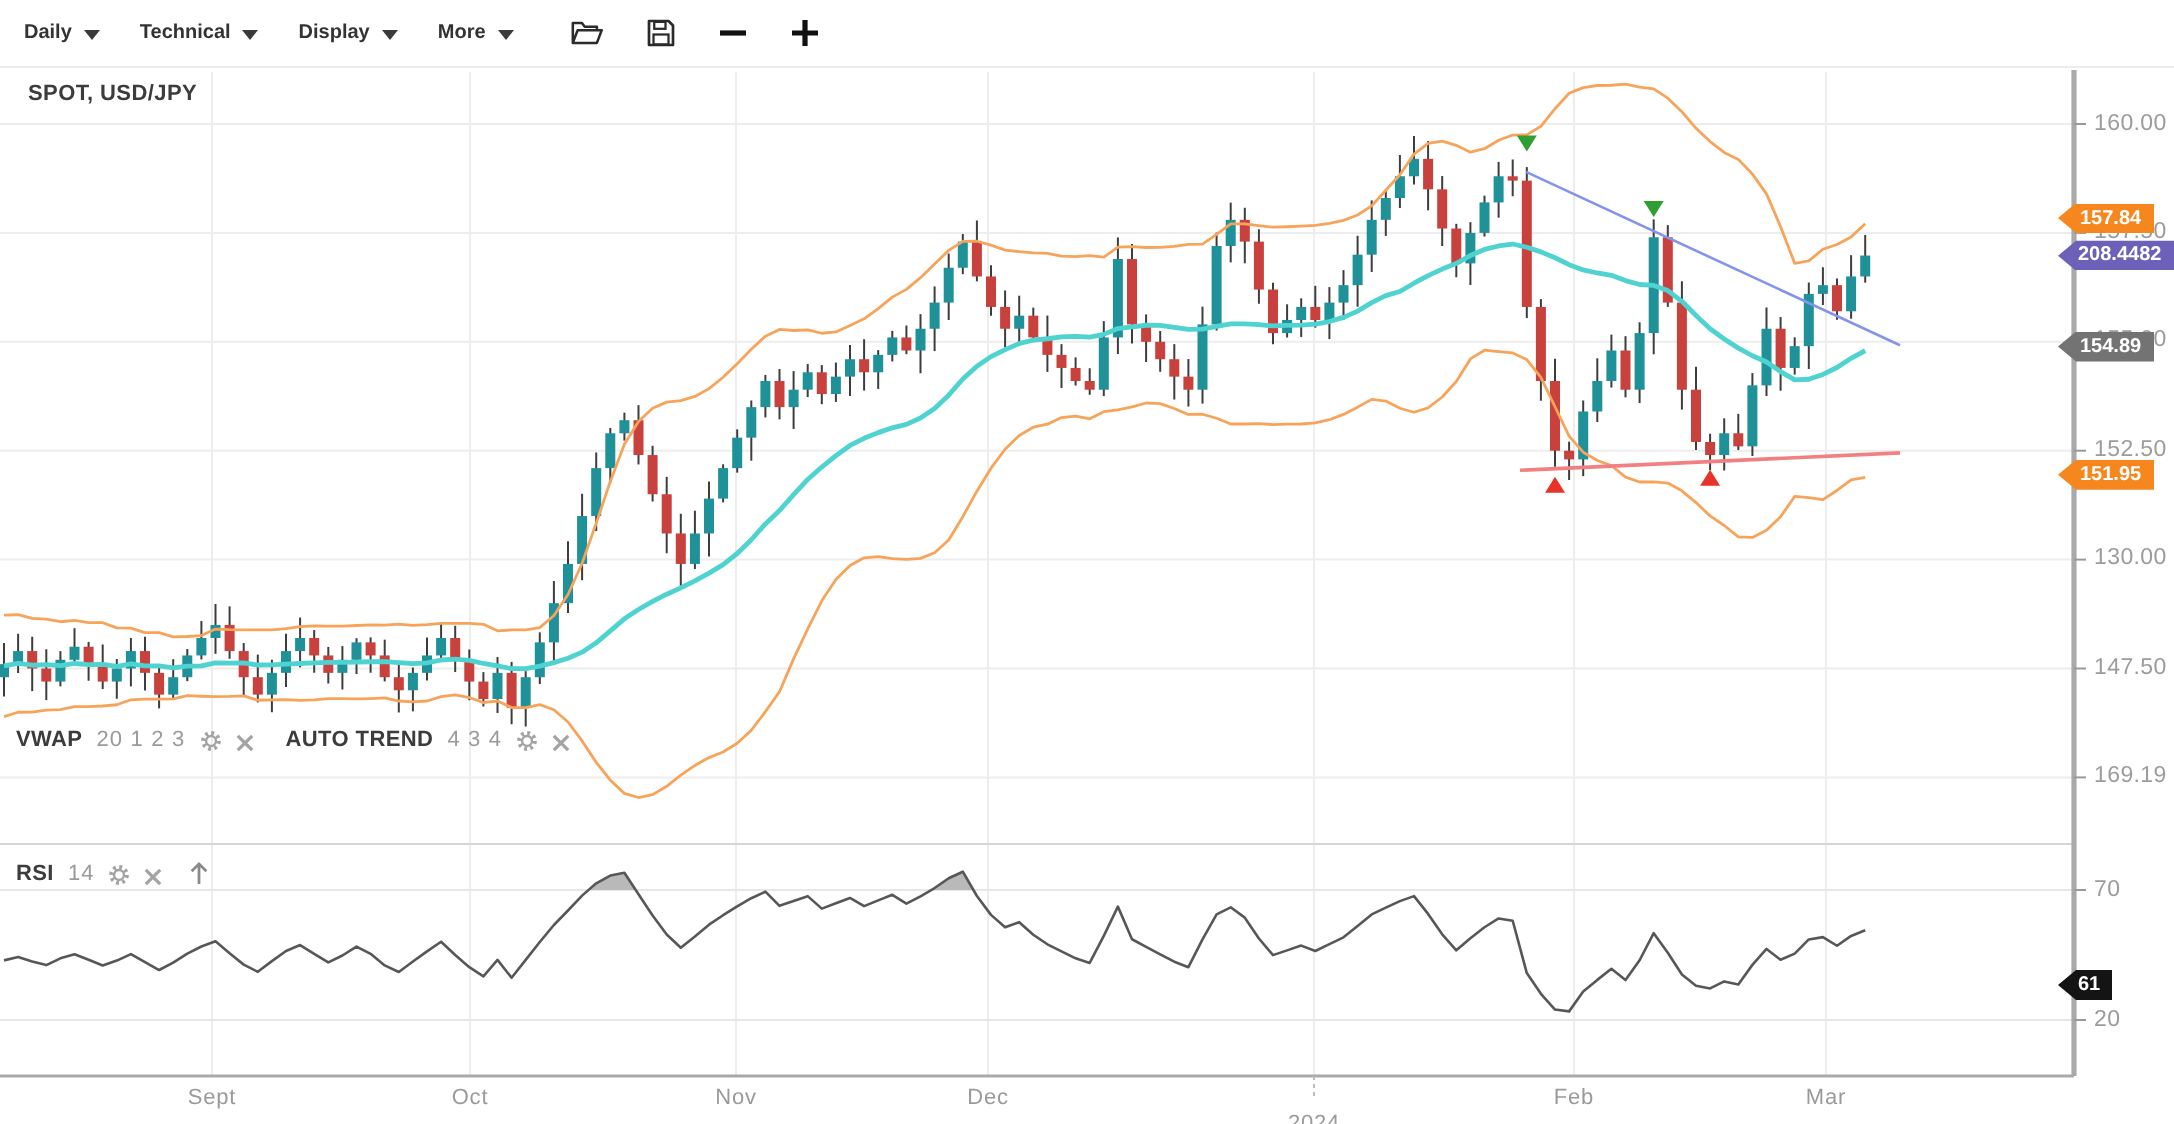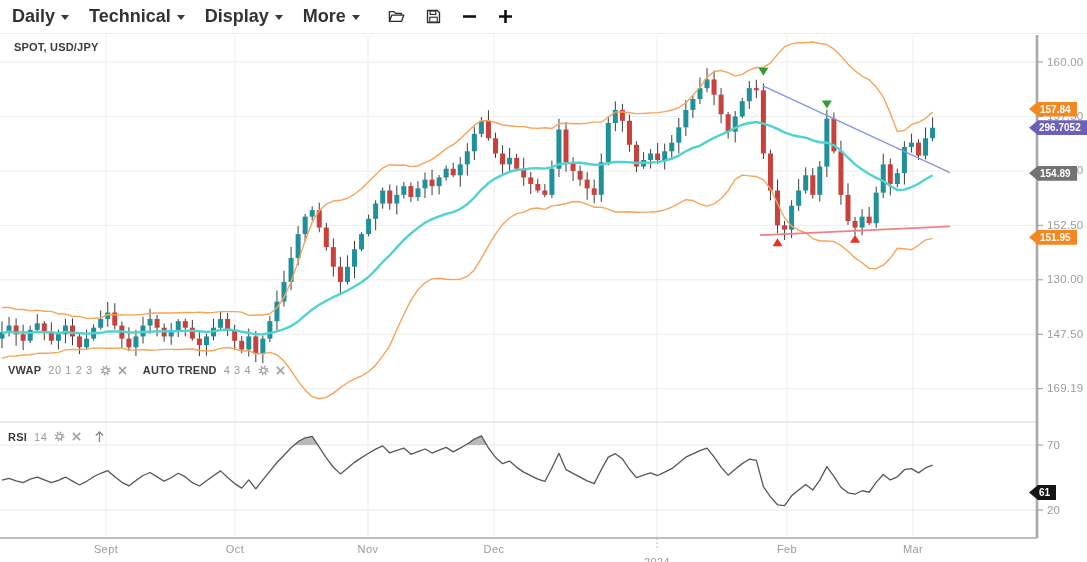--- a/index.html
+++ b/index.html
@@ -4,33 +4,33 @@
 <style>
   html,body{margin:0;padding:0;background:#fff;}
   #screen{position:relative;width:1087px;height:562px;background:#fff;overflow:hidden;
           font-family:"Liberation Sans",sans-serif;}
   #chart-svg{position:absolute;left:0;top:0;z-index:0;}
 
   
   .toolbar{position:absolute;top:0;left:0;width:1087px;height:34px;background:#fff;
            border-bottom:1px solid #ececec;display:flex;align-items:center;
            padding-left:12px;gap:20px;z-index:6;box-sizing:border-box;}
-  .menu{display:flex;align-items:center;gap:6px;font-size:18px;font-weight:bold;color:#333;cursor:pointer;}
+  .menu{display:flex;align-items:center;gap:6px;font-size:10px;font-weight:bold;color:#333;cursor:pointer;}
   .caret{width:0;height:0;border-left:4px solid transparent;border-right:4px solid transparent;
          border-top:5px solid #3a3a3a;margin-top:1px;}
   .tb-icons{display:flex;align-items:center;gap:21px;margin-left:8px;}
   .tb-btn{display:flex;align-items:center;cursor:pointer;}
 
   
   .sym{position:absolute;left:14px;top:41px;font-size:11px;font-weight:bold;color:#3c3c3c;
        letter-spacing:.2px;z-index:4;}
   .legend{position:absolute;display:flex;align-items:center;font-size:11px;z-index:4;}
   .main-legend{left:8px;top:364px;}
   .rsi-legend{left:8px;top:430px;}
-  .grp{display:flex;align-items:center;gap:7px;margin-right:16px;}
+  .grp{display:flex;align-items:flex-end;gap:7px;margin-right:16px;}
   .nm{font-weight:bold;color:#3c3c3c;letter-spacing:.2px;}
   .pr{color:#9a9a9a;letter-spacing:.6px;}
   .ic{display:flex;align-items:center;cursor:pointer;}
 
   
   .axlab{position:absolute;left:1047px;font-size:11.5px;color:#9c9c9c;letter-spacing:.2px;
          z-index:1;line-height:13px;}
   
   .badge{position:absolute;left:1029px;height:15px;line-height:15px;color:#fff;font-size:10px;
          font-weight:bold;padding-left:11px;box-sizing:border-box;z-index:3;
@@ -487,21 +487,21 @@
     <div class="axlab ptick" style="top: 55.5px;">160.00</div>
     <div class="axlab ptick" style="top: 109.95px;">157.50</div>
     <div class="axlab ptick" style="top: 164.4px;">155.00</div>
     <div class="axlab ptick" style="top: 218.85px;">152.50</div>
     <div class="axlab ptick" style="top: 273.3px;">130.00</div>
     <div class="axlab ptick" style="top: 327.75px;">147.50</div>
     <div class="axlab ptick" style="top: 382.2px;">169.19</div>
     <div class="axlab rtick" style="top: 438.5px;">70</div>
     <div class="axlab rtick" style="top: 503.5px;">20</div>
     <div class="badge badge-price b-orange" style="top: 101.545px;">157.84</div>
-    <div class="badge badge-price b-purple" style="top: 120.363px;">296.7052</div>
+    <div class="badge badge-price b-purple" style="top: 120.363px;">208.4482</div>
     <div class="badge badge-price b-cyan" style="top: 165.796px;">154.89</div>
     <div class="badge badge-price b-orange" style="top: 229.829px;">151.95</div>
     <div class="badge badge-rsi b-black" style="top: 457px; margin-top: 28px;">61</div>
   </div>
 
   <div>
     <div class="mlabel" style="left: 106px;">Sept</div>
     <div class="mlabel" style="left: 235px;">Oct</div>
     <div class="mlabel" style="left: 368px;">Nov</div>
     <div class="mlabel" style="left: 494px;">Dec</div>

